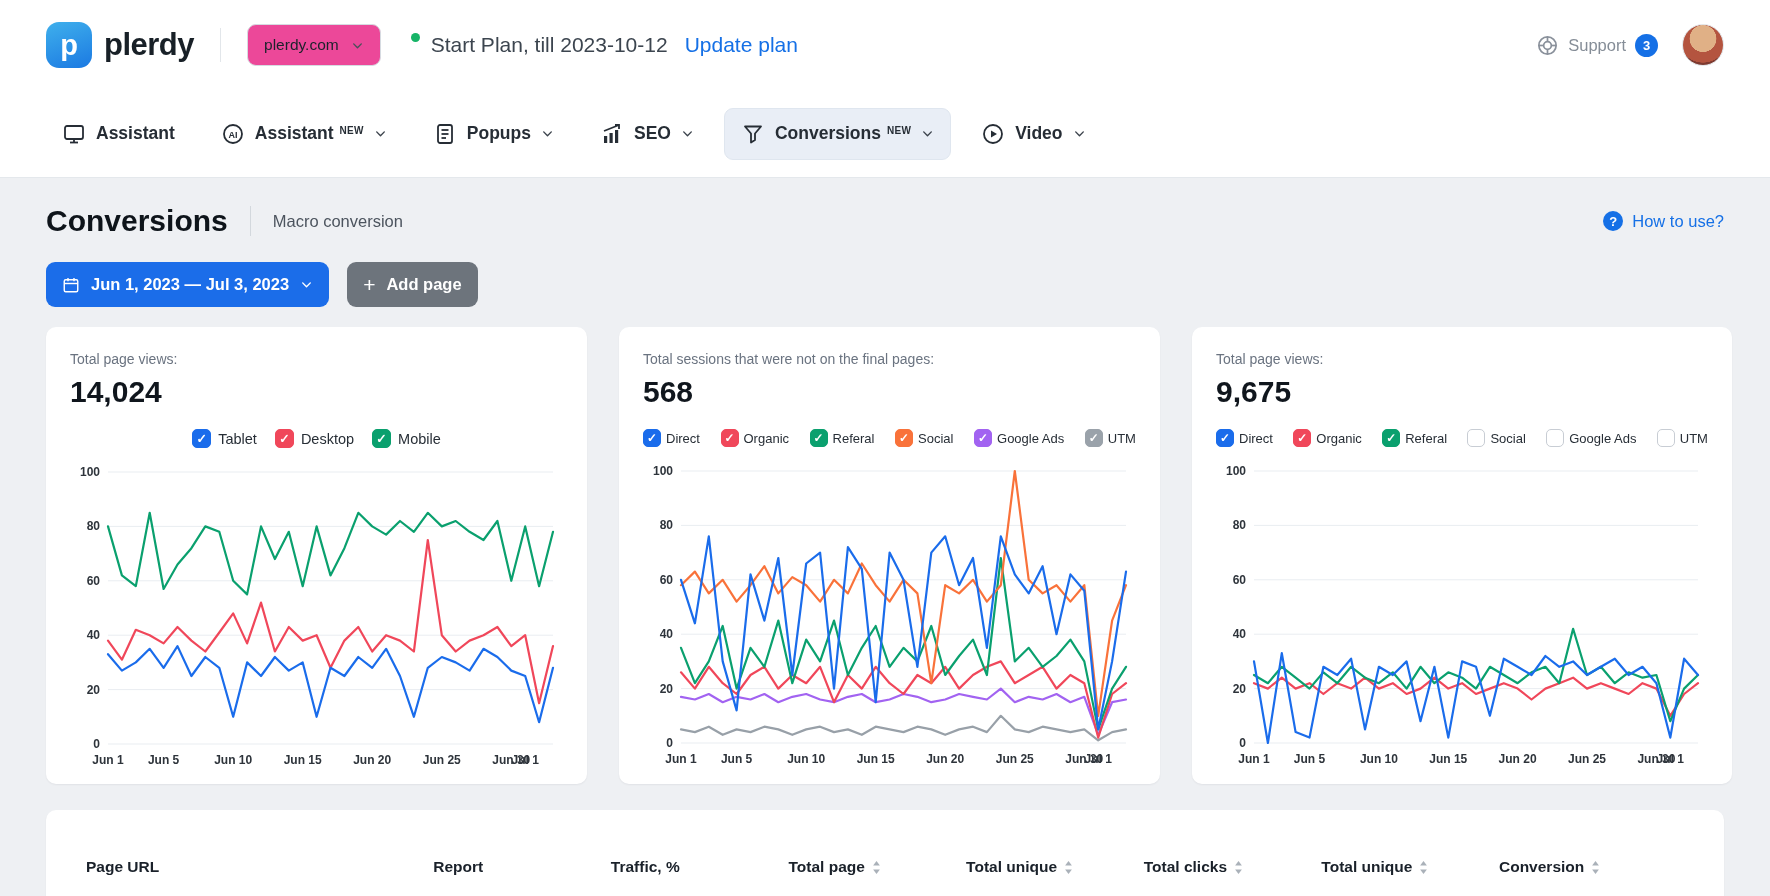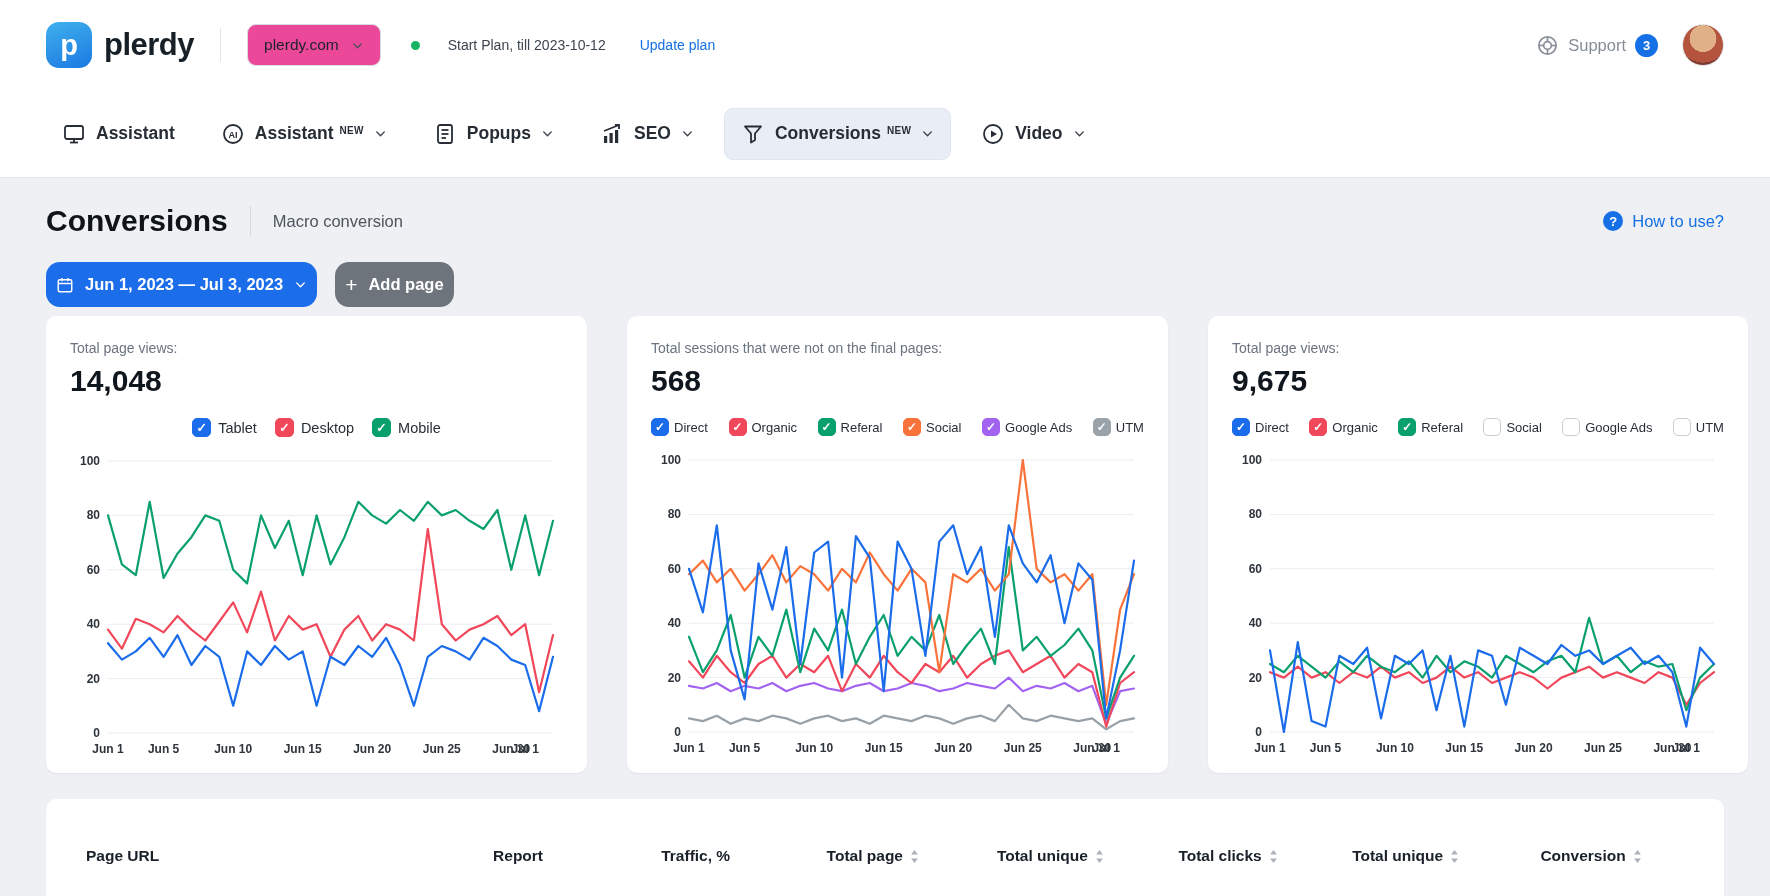--- a/index.html
+++ b/index.html
@@ -7,21 +7,21 @@
   body{font-family:"Liberation Sans",sans-serif;background:#eef0f3;color:#1b222b}
 
   
   .header{height:90px;background:#fff;display:flex;align-items:center;padding:0 46px}
   .logo{display:flex;align-items:center;gap:12px;cursor:pointer}
   .logo-mark{width:46px;height:46px;border-radius:13px;background:linear-gradient(160deg,#3fb0ec,#1b79e2);color:#fff;display:flex;align-items:center;justify-content:center;font-size:29px;font-weight:800}
   .brand{font-size:31px;font-weight:700;color:#182027;letter-spacing:-.5px}
   .vdiv{width:1px;height:34px;background:#e2e6ea;margin:0 26px}
   .site-select{display:flex;align-items:center;gap:12px;border:1px solid #d6dbe1;background:#ec4899;border-radius:9px;padding:11px 16px;font-size:15.5px;color:#1b222b;font-family:inherit;cursor:pointer}
   .chev{width:13px;height:13px;color:#49515a}
-  .plan{display:flex;align-items:center;gap:28px;margin-left:30px;font-size:14px;color:#3c454f}
+  .plan{display:flex;align-items:flex-start;gap:11px;margin-left:30px;font-size:21px;color:#3c454f}
   .dot{width:9px;height:9px;border-radius:50%;background:#16b467}
   .plan a{color:#1570e6;text-decoration:none;margin-left:6px;cursor:pointer}
   .hspacer{flex:1}
   .support{display:flex;align-items:center;gap:9px;color:#858d97;font-size:16.5px;cursor:pointer}
   .sico{width:23px;height:23px;color:#8a919b}
   .badge{width:23px;height:23px;border-radius:50%;background:#1570e6;color:#fff;font-size:13px;font-weight:700;display:flex;align-items:center;justify-content:center}
   .avatar{width:42px;height:42px;border-radius:50%;margin-left:24px;background:radial-gradient(circle at 50% 34%,#e0b086 0 40%,#b4543f 41% 72%,#7e3a30 73%);border:1px solid #e2e6ea;cursor:pointer}
 
   
   .nav{height:88px;background:#fff;border-bottom:1px solid #e4e8ec;display:flex;align-items:center;gap:14px;padding:0 46px}
@@ -33,41 +33,41 @@
 
   
   .main{padding:26px 46px 0}
   .title-row{display:flex;align-items:center}
   h1{font-size:30px;font-weight:800;color:#0e141a}
   .tdiv{width:1px;height:30px;background:#d3d8dd;margin:0 22px}
   .subtitle{font-size:16.5px;color:#4c545e}
   .help{display:flex;align-items:center;gap:9px;color:#1570e6;font-size:16.5px;text-decoration:none;cursor:pointer}
   .qicon{width:20px;height:20px;border-radius:50%;background:#1570e6;color:#fff;font-size:13px;font-weight:700;display:flex;align-items:center;justify-content:center}
   .controls{display:flex;gap:18px;margin-top:24px}
-  .btn{display:flex;align-items:center;gap:11px;border:none;border-radius:14px;padding:12px 10px;font-size:16.5px;font-weight:600;color:#fff;font-family:inherit;cursor:pointer}
+  .btn{display:flex;align-items:center;gap:11px;border:none;border-radius:9px;padding:12px 16px;font-size:16.5px;font-weight:600;color:#fff;font-family:inherit;cursor:pointer}
   .date-btn{background:#1b6de9}
   .add-btn{background:#6d747c}
   .plus{font-size:21px;font-weight:400;line-height:1}
   .cal{width:18px;height:18px}
 
-  .cards{display:flex;gap:40px;margin-top:9px}
+  .cards{display:flex;gap:32px;margin-top:20px}
   .card{flex:1;background:#fff;border-radius:10px;padding:24px 24px 12px;box-shadow:0 1px 2px rgba(15,23,42,.06)}
   .card-title{font-size:14px;color:#6a7380}
   .card-total{font-size:30px;font-weight:800;color:#10161d;margin-top:8px}
   .filters{display:flex;justify-content:center;align-items:center;gap:18px;margin-top:20px;font-size:14.5px;color:#272e36;white-space:nowrap}
   .filters.dense{justify-content:space-between;gap:8px;font-size:13px}
   .filter{display:flex;align-items:center;gap:7px;cursor:pointer}
   .filters.dense .filter{gap:5px}
   .cbox{width:19px;height:19px;border-radius:5px;border:1.5px solid #c8cdd4;background:#fff;display:flex;align-items:center;justify-content:center;color:#fff;font-size:12.5px;font-weight:700;flex:0 0 auto}
   .filters.dense .cbox{width:18px;height:18px;font-size:12px}
   .chart{height:310px;margin-top:14px}
 
   .table-card{margin-top:26px;background:#fff;border-radius:10px 10px 0 0;padding:48px 40px 40px;box-shadow:0 1px 2px rgba(15,23,42,.06);min-height:140px}
   .thead{display:flex;align-items:flex-start;gap:8px}
-  .th{display:flex;align-items:center;gap:6px;font-size:15.5px;font-weight:700;color:#1a212a;justify-content:center;text-align:center;cursor:pointer}
+  .th{display:flex;align-items:center;gap:6px;font-size:15.5px;font-weight:700;color:#1a212a;justify-content:flex-start;text-align:center;cursor:pointer}
   .c0{flex:2.2;justify-content:flex-start;text-align:left}
   .c1,.c2,.c3,.c4,.c5,.c6{flex:1.1}
   .c7{flex:1.2}
   .sort{width:11px;height:15px;color:#aab1b9;flex:0 0 auto}
 </style>
 </head>
 <body>
 
 <header class="header">
   <div class="logo">
@@ -196,21 +196,21 @@
     </button>
     <button class="btn add-btn">
       <span class="plus">+</span>
       <span>Add page</span>
     </button>
   </div>
 
   <div class="cards">
     <section class="card">
       <div class="card-title">Total page views:</div>
-      <div class="card-total">14,048</div>
+      <div class="card-total">14,024</div>
       <div class="filters">
           <label class="filter">
             <span class="cbox" style="background: rgb(26, 108, 235); border-color: rgb(26, 108, 235);">✓</span>
             <span>Tablet</span>
           </label>
           <label class="filter">
             <span class="cbox" style="background: rgb(240, 71, 90); border-color: rgb(240, 71, 90);">✓</span>
             <span>Desktop</span>
           </label>
           <label class="filter">

